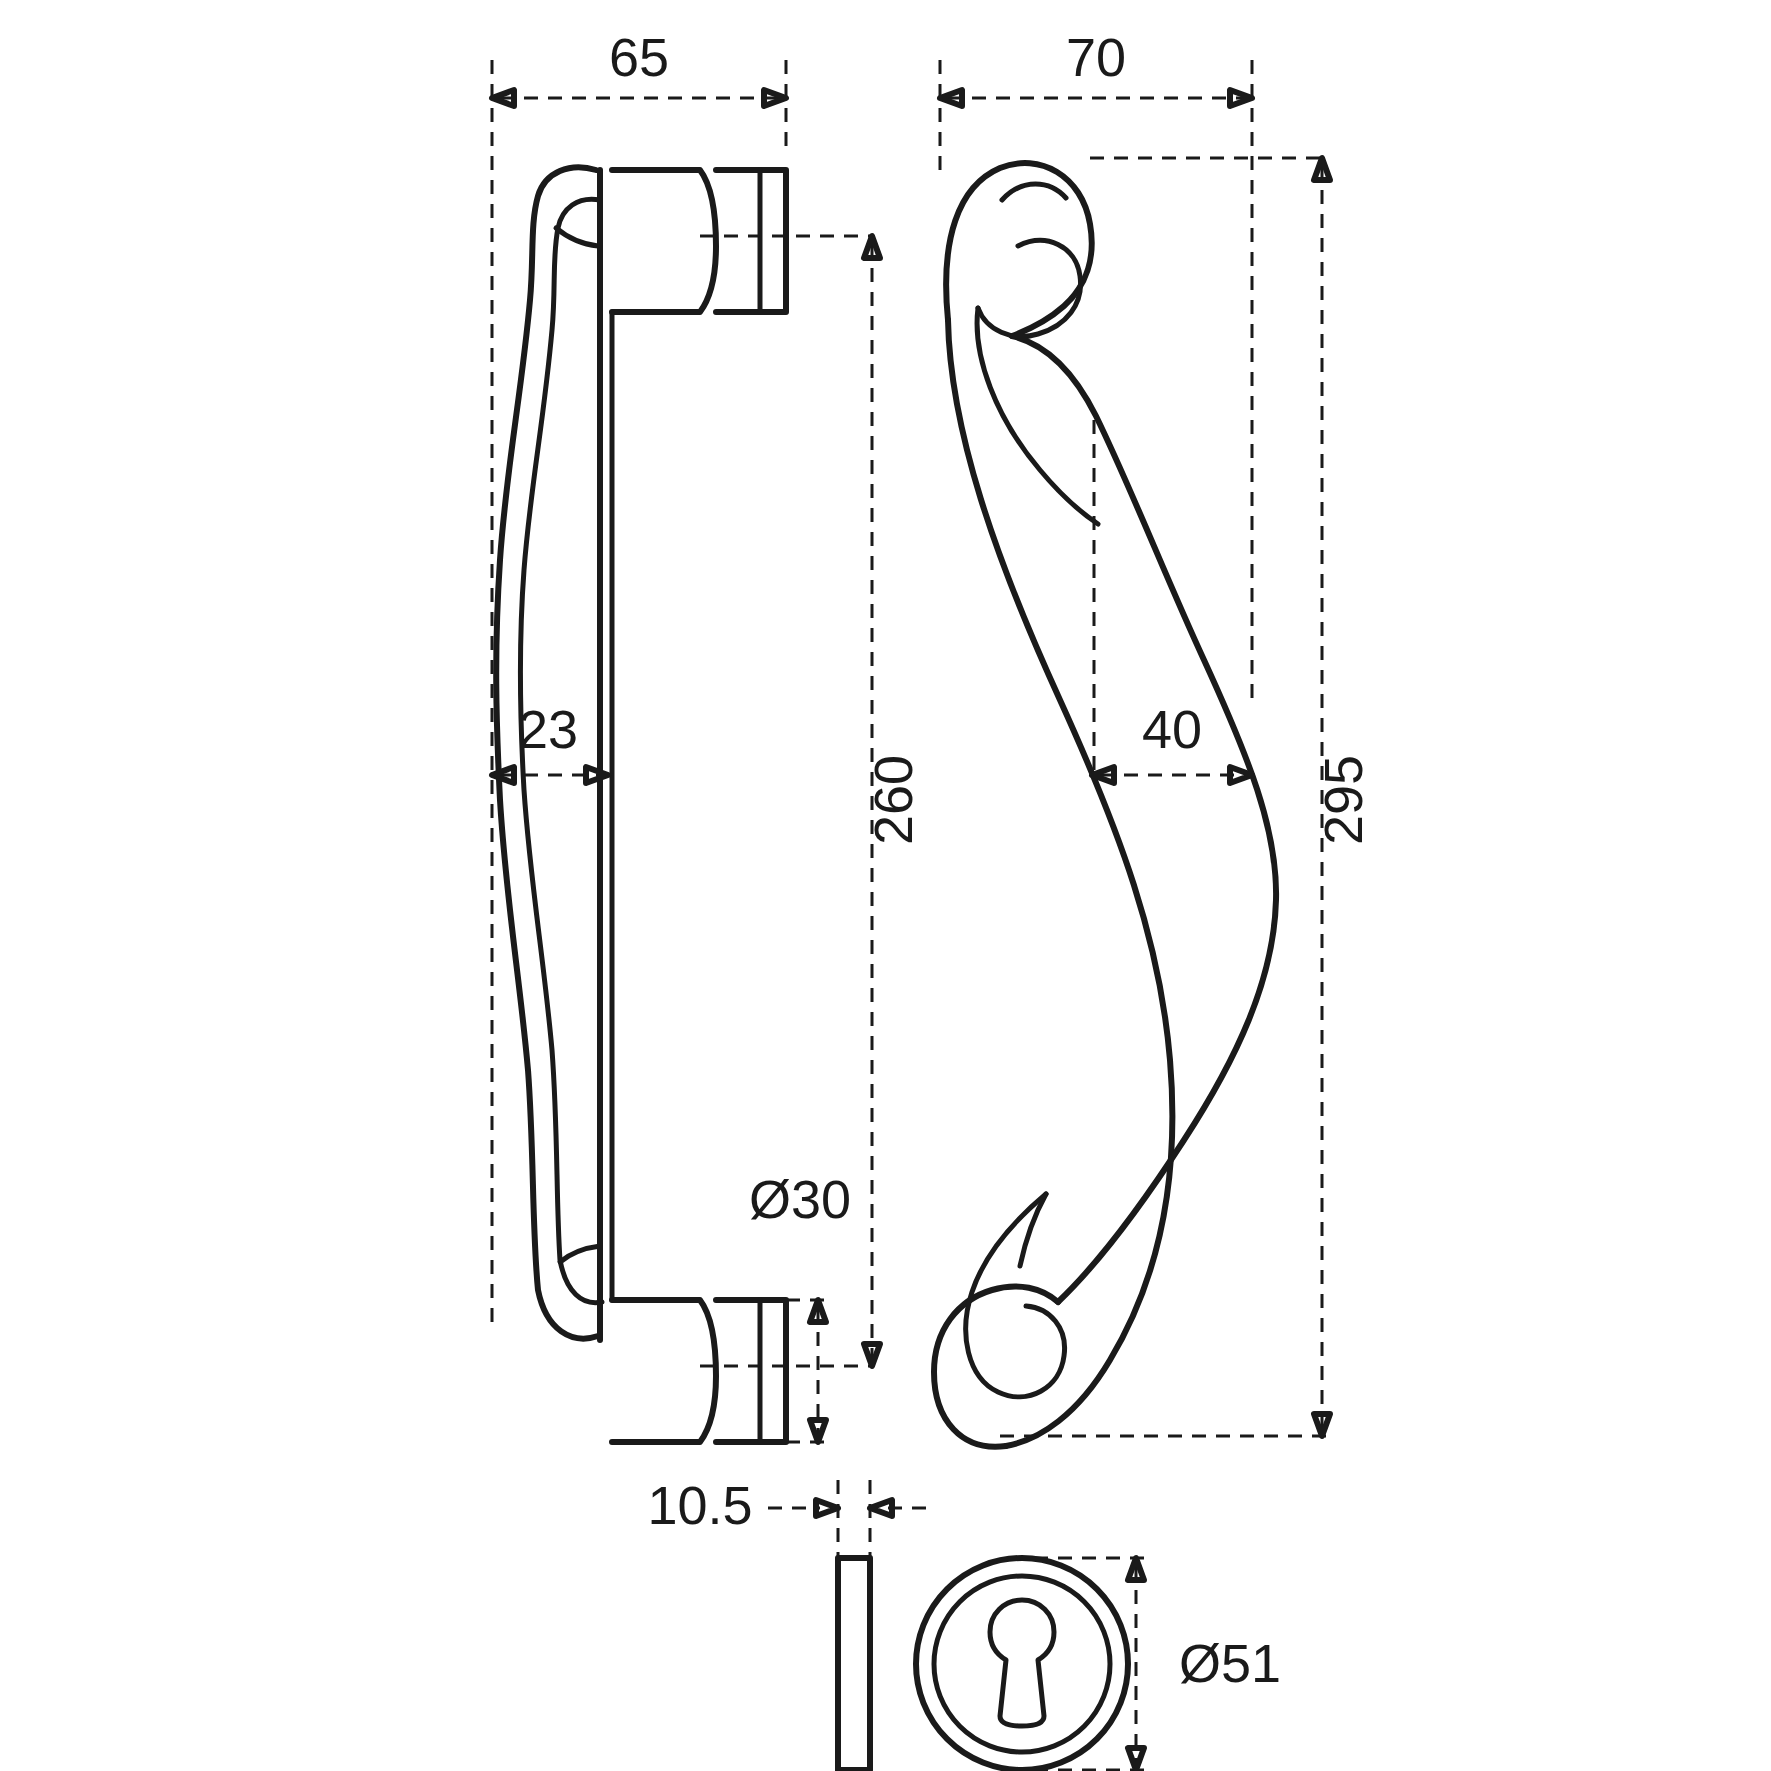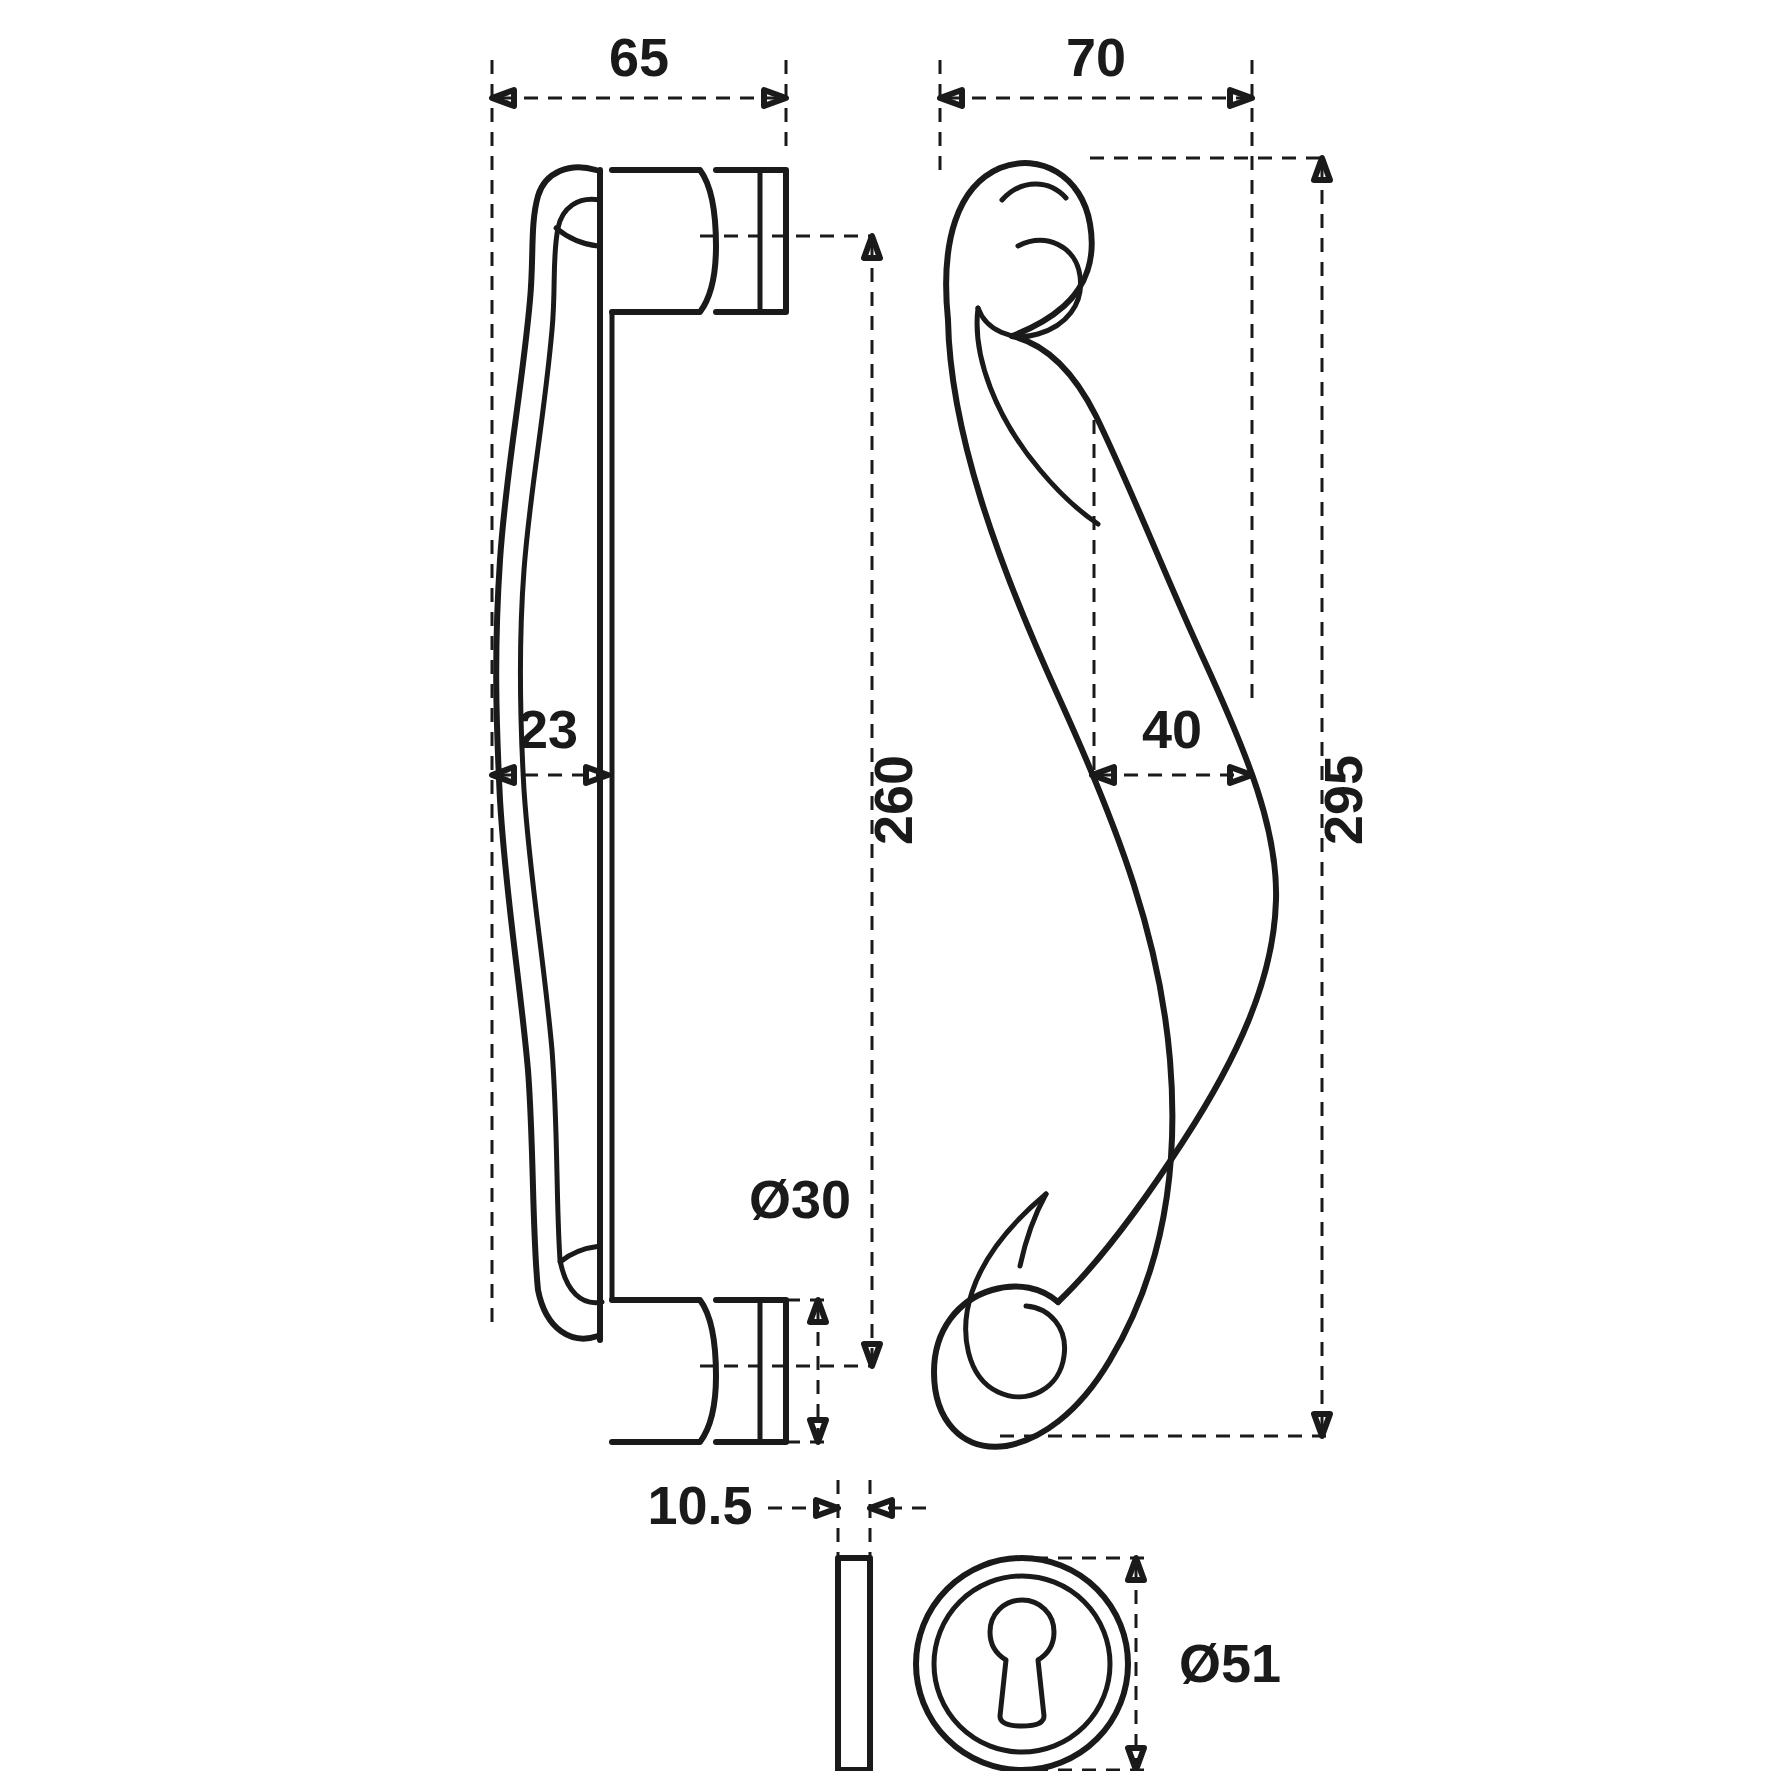--- a/index.html
+++ b/index.html
@@ -10,21 +10,20 @@
   body {
     width: 1771px;
     height: 1771px;
     font-family: "Liberation Sans", sans-serif;
     overflow: hidden;
   }
   #drawing-root {
     position: relative;
     width: 1771px;
     height: 1396px;
-    font-weight: bold;
   }
   svg.tech-drawing {
     display: block;
     width: 1771px;
     height: 1771px;
   }
   .outline {
     fill: none;
     stroke: #1a1a1a;
     stroke-width: 6;

